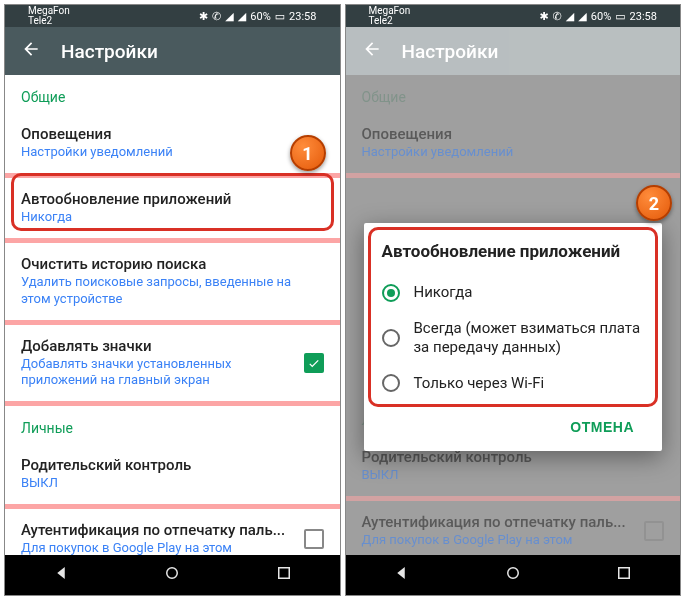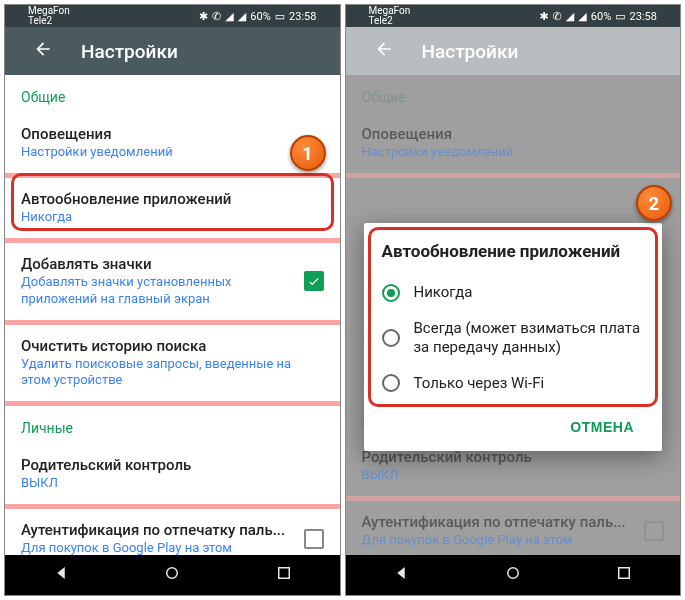--- a/index.html
+++ b/index.html
@@ -34,22 +34,22 @@
   }
   .status-left { line-height: 10px; }
   .status-right { display: flex; align-items: center; gap: 4px; font-size: 11px; }
   .ico { display: inline-block; }
   .app-bar {
     background: #4a5a5e;
     color: #fff;
     height: 48px;
     display: flex;
     align-items: center;
-    padding: 0 28px;
-    gap: 28px;
+    padding: 0 16px;
+    gap: 20px;
   }
   .app-bar .title { font-size: 19px; font-weight: 500; }
   .content { flex: 1; overflow: hidden; background: #fff; position: relative; }
   .section-header {
     color: #0f9d58;
     font-weight: 400;
     font-size: 14px;
     padding: 14px 16px 8px;
   }
   .list-item {
@@ -174,34 +174,34 @@
 
     <div class="list-item" style="position:relative;">
       <div class="txt">
         <div class="item-title">Автообновление приложений</div>
         <div class="item-sub">Никогда</div>
       </div>
     </div>
 
     <div class="list-item">
       <div class="txt">
+        <div class="item-title">Очистить историю поиска</div>
+        <div class="item-sub">Удалить поисковые запросы, введенные на этом устройстве</div>
+      </div>
+    </div>
+
+    <div class="list-item">
+      <div class="txt">
         <div class="item-title">Добавлять значки</div>
         <div class="item-sub">Добавлять значки установленных приложений на главный экран</div>
       </div>
       <div class="checkbox checked">
         <svg width="14" height="14" viewBox="0 0 24 24" fill="#fff">
             <path d="M9 16.2l-3.5-3.5L4 14.2 9 19.2 20 8.2l-1.5-1.5z"></path>
           </svg>
-      </div>
-    </div>
-
-    <div class="list-item">
-      <div class="txt">
-        <div class="item-title">Очистить историю поиска</div>
-        <div class="item-sub">Удалить поисковые запросы, введенные на этом устройстве</div>
       </div>
     </div>
 
     <div class="section-header">Личные</div>
 
     <div class="list-item">
       <div class="txt">
         <div class="item-title">Родительский контроль</div>
         <div class="item-sub">ВЫКЛ</div>
       </div>

